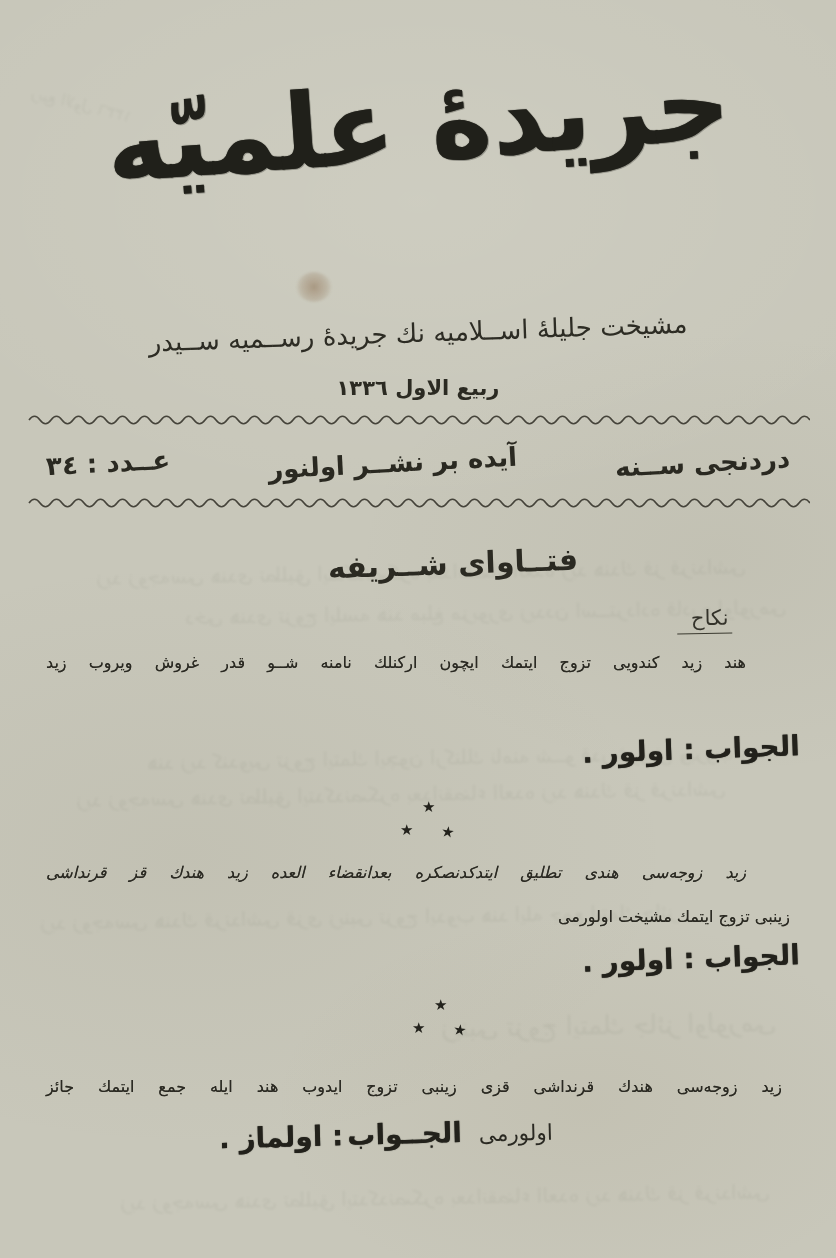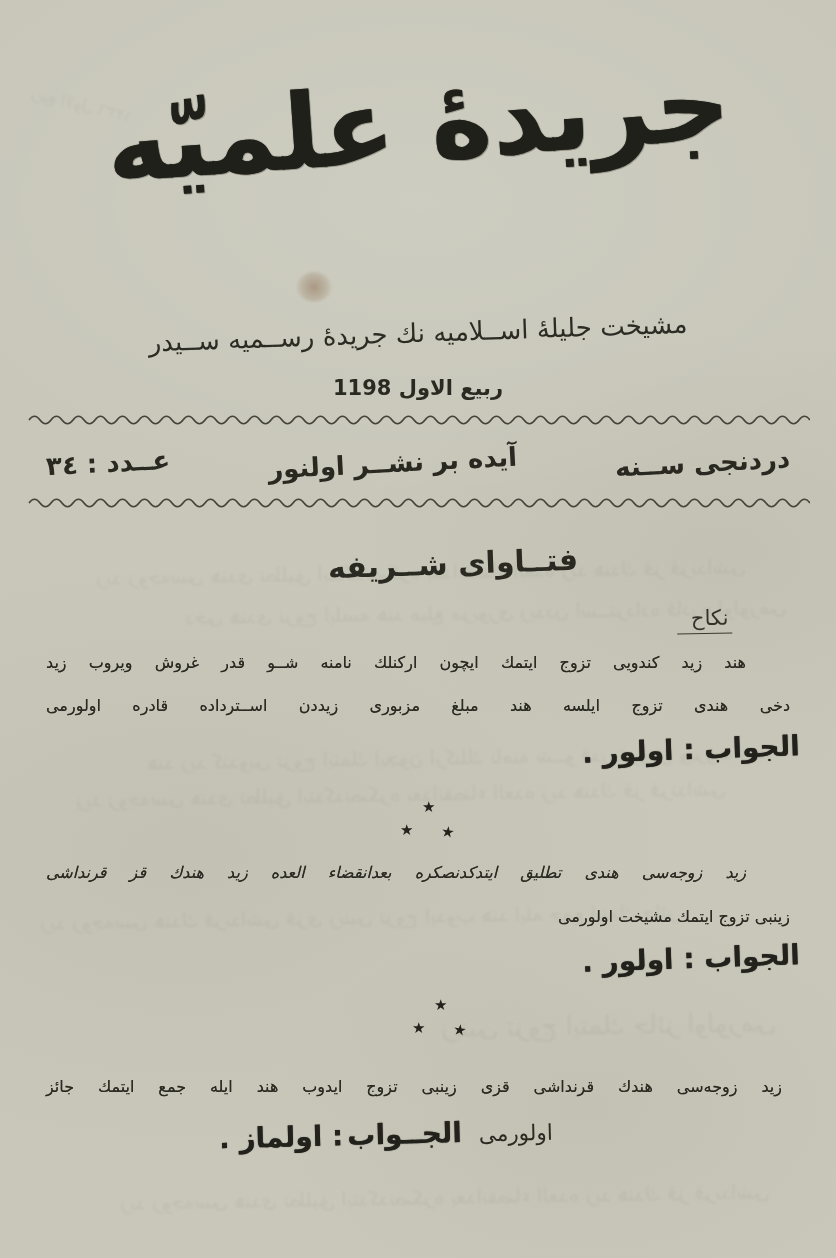--- a/index.html
+++ b/index.html
@@ -102,39 +102,38 @@
   <div class="abs ghost" style="top:782px;right:110px;">زيد زوجه‌سى هندى تطليق ايتدكدنصكره بعدانقضاء العده زيد هندك قز قرنداشى</div>
   <div class="abs ghost" style="top:905px;left:40px;">زيد زوجه‌سى هندك قرنداشى قزى زينبى تزوج ايدوب هند ايله جمع ايتمك جائز</div>
   <div class="abs ghost" style="top:1010px;right:60px;font-size:26px;">زينبى تزوج ايتمك جائز اولورمى</div>
   <div class="abs ghost" style="top:1185px;left:120px;">زيد زوجه‌سى هندى تطليق ايتدكدنصكره بعدانقضاء العده زيد هندك قز قرنداشى</div>
   <div class="abs ghost" style="top:95px;left:30px;font-size:16px;transform:scaleX(-1) rotate(-14deg);">ربيع الاول ١٣٣٦</div>
 
   <div class="abs ink-stain"></div>
 
   <div class="abs masthead-title">جريدۀ علميّه</div>
   <div class="abs masthead-subtitle">مشيخت جليلۀ اســلاميه نك جريدۀ رســميه ســيدر</div>
-  <div class="abs date-line">ربيع الاول 1198</div>
+  <div class="abs date-line">ربيع الاول ١٣٣٦</div>
 
   <svg class="abs wave wave-top" viewBox="0 0 782 12" preserveAspectRatio="none">
       <path d="M1 6 q5.5 -7.5 11 0 q5.5 7.5 11 0 q5.5 -7.5 11 0 q5.5 7.5 11 0 q5.5 -7.5 11 0 q5.5 7.5 11 0 q5.5 -7.5 11 0 q5.5 7.5 11 0 q5.5 -7.5 11 0 q5.5 7.5 11 0 q5.5 -7.5 11 0 q5.5 7.5 11 0 q5.5 -7.5 11 0 q5.5 7.5 11 0 q5.5 -7.5 11 0 q5.5 7.5 11 0 q5.5 -7.5 11 0 q5.5 7.5 11 0 q5.5 -7.5 11 0 q5.5 7.5 11 0 q5.5 -7.5 11 0 q5.5 7.5 11 0 q5.5 -7.5 11 0 q5.5 7.5 11 0 q5.5 -7.5 11 0 q5.5 7.5 11 0 q5.5 -7.5 11 0 q5.5 7.5 11 0 q5.5 -7.5 11 0 q5.5 7.5 11 0 q5.5 -7.5 11 0 q5.5 7.5 11 0 q5.5 -7.5 11 0 q5.5 7.5 11 0 q5.5 -7.5 11 0 q5.5 7.5 11 0 q5.5 -7.5 11 0 q5.5 7.5 11 0 q5.5 -7.5 11 0 q5.5 7.5 11 0 q5.5 -7.5 11 0 q5.5 7.5 11 0 q5.5 -7.5 11 0 q5.5 7.5 11 0 q5.5 -7.5 11 0 q5.5 7.5 11 0 q5.5 -7.5 11 0 q5.5 7.5 11 0 q5.5 -7.5 11 0 q5.5 7.5 11 0 q5.5 -7.5 11 0 q5.5 7.5 11 0 q5.5 -7.5 11 0 q5.5 7.5 11 0 q5.5 -7.5 11 0 q5.5 7.5 11 0 q5.5 -7.5 11 0 q5.5 7.5 11 0 q5.5 -7.5 11 0 q5.5 7.5 11 0 q5.5 -7.5 11 0 q5.5 7.5 11 0 q5.5 -7.5 11 0 q5.5 7.5 11 0 q5.5 -7.5 11 0 q5.5 7.5 11 0 q5.5 -7.5 11 0 q5.5 7.5 11 0 q5.5 -7.5 11 0 q5.5 7.5 11 0 q5.5 -7.5 11 0"></path>
     </svg>
   <div class="abs issue-bar">
     <div>دردنجى ســنه</div>
     <div>آيده بر نشــر اولنور</div>
     <div>عــدد : ٣٤</div>
   </div>
   <svg class="abs wave wave-bottom" viewBox="0 0 782 12" preserveAspectRatio="none">
       <path d="M1 6 q5.5 -7.5 11 0 q5.5 7.5 11 0 q5.5 -7.5 11 0 q5.5 7.5 11 0 q5.5 -7.5 11 0 q5.5 7.5 11 0 q5.5 -7.5 11 0 q5.5 7.5 11 0 q5.5 -7.5 11 0 q5.5 7.5 11 0 q5.5 -7.5 11 0 q5.5 7.5 11 0 q5.5 -7.5 11 0 q5.5 7.5 11 0 q5.5 -7.5 11 0 q5.5 7.5 11 0 q5.5 -7.5 11 0 q5.5 7.5 11 0 q5.5 -7.5 11 0 q5.5 7.5 11 0 q5.5 -7.5 11 0 q5.5 7.5 11 0 q5.5 -7.5 11 0 q5.5 7.5 11 0 q5.5 -7.5 11 0 q5.5 7.5 11 0 q5.5 -7.5 11 0 q5.5 7.5 11 0 q5.5 -7.5 11 0 q5.5 7.5 11 0 q5.5 -7.5 11 0 q5.5 7.5 11 0 q5.5 -7.5 11 0 q5.5 7.5 11 0 q5.5 -7.5 11 0 q5.5 7.5 11 0 q5.5 -7.5 11 0 q5.5 7.5 11 0 q5.5 -7.5 11 0 q5.5 7.5 11 0 q5.5 -7.5 11 0 q5.5 7.5 11 0 q5.5 -7.5 11 0 q5.5 7.5 11 0 q5.5 -7.5 11 0 q5.5 7.5 11 0 q5.5 -7.5 11 0 q5.5 7.5 11 0 q5.5 -7.5 11 0 q5.5 7.5 11 0 q5.5 -7.5 11 0 q5.5 7.5 11 0 q5.5 -7.5 11 0 q5.5 7.5 11 0 q5.5 -7.5 11 0 q5.5 7.5 11 0 q5.5 -7.5 11 0 q5.5 7.5 11 0 q5.5 -7.5 11 0 q5.5 7.5 11 0 q5.5 -7.5 11 0 q5.5 7.5 11 0 q5.5 -7.5 11 0 q5.5 7.5 11 0 q5.5 -7.5 11 0 q5.5 7.5 11 0 q5.5 -7.5 11 0 q5.5 7.5 11 0 q5.5 -7.5 11 0 q5.5 7.5 11 0 q5.5 -7.5 11 0"></path>
     </svg>
 
   <div class="abs section-title">فتــاواى شــريفه</div>
   <div class="abs margin-label">نكاح</div>
 
   <div class="abs q-line indent" style="top:646px;">هند زيد كندويى تزوج ايتمك ايچون اركنلك نامنه شــو قدر غروش ويروب زيد</div>
-  <div class="abs q-line" style="top:689px;">دخى هندى تزوج ايلسه هند مبلغ مزبورى زيددن اســترداده قادره اولورمى</div>
   <div class="abs answer" style="top:733px;">
     <span>الجواب</span>
     <span>: اولور .</span>
   </div>
 
   <div class="abs stars stars-1">
     <span class="s s1">★</span>
     <span class="s s2">★</span>
     <span class="s s3">★</span>
   </div>

